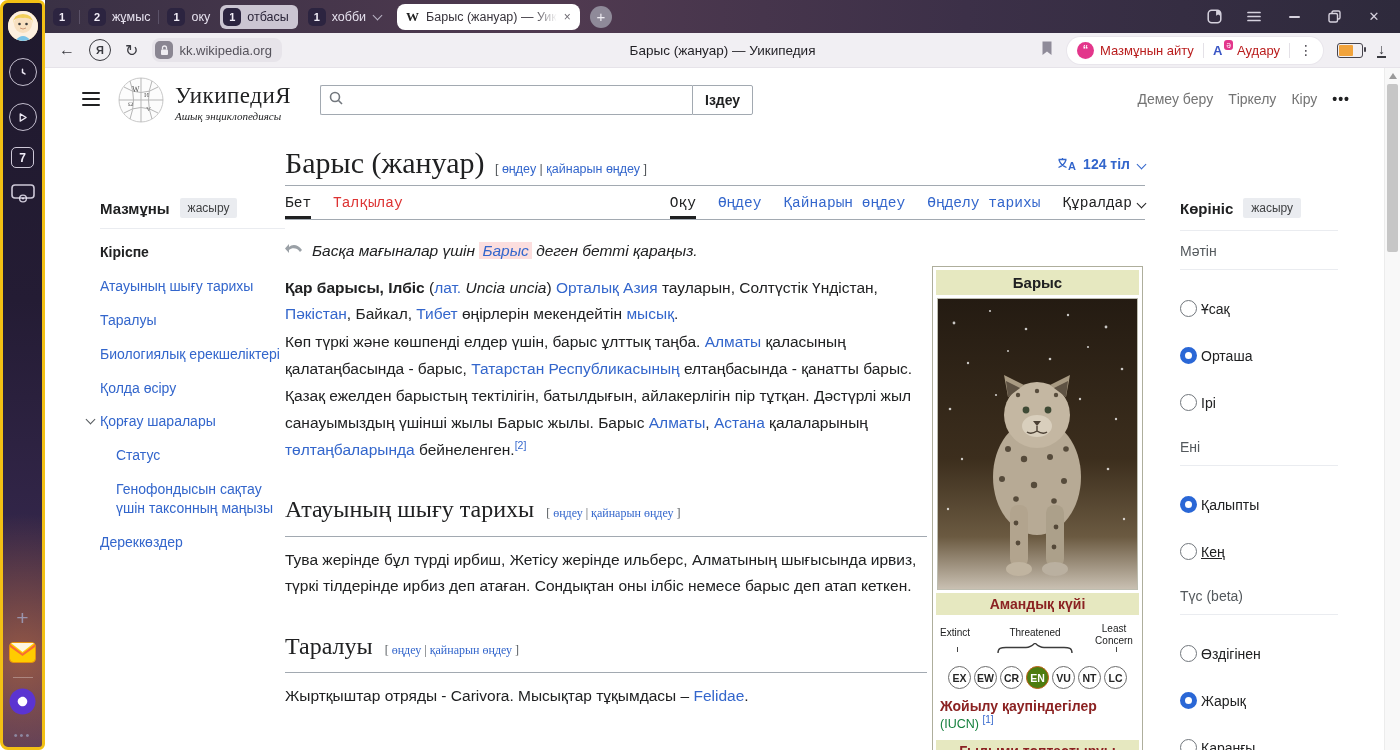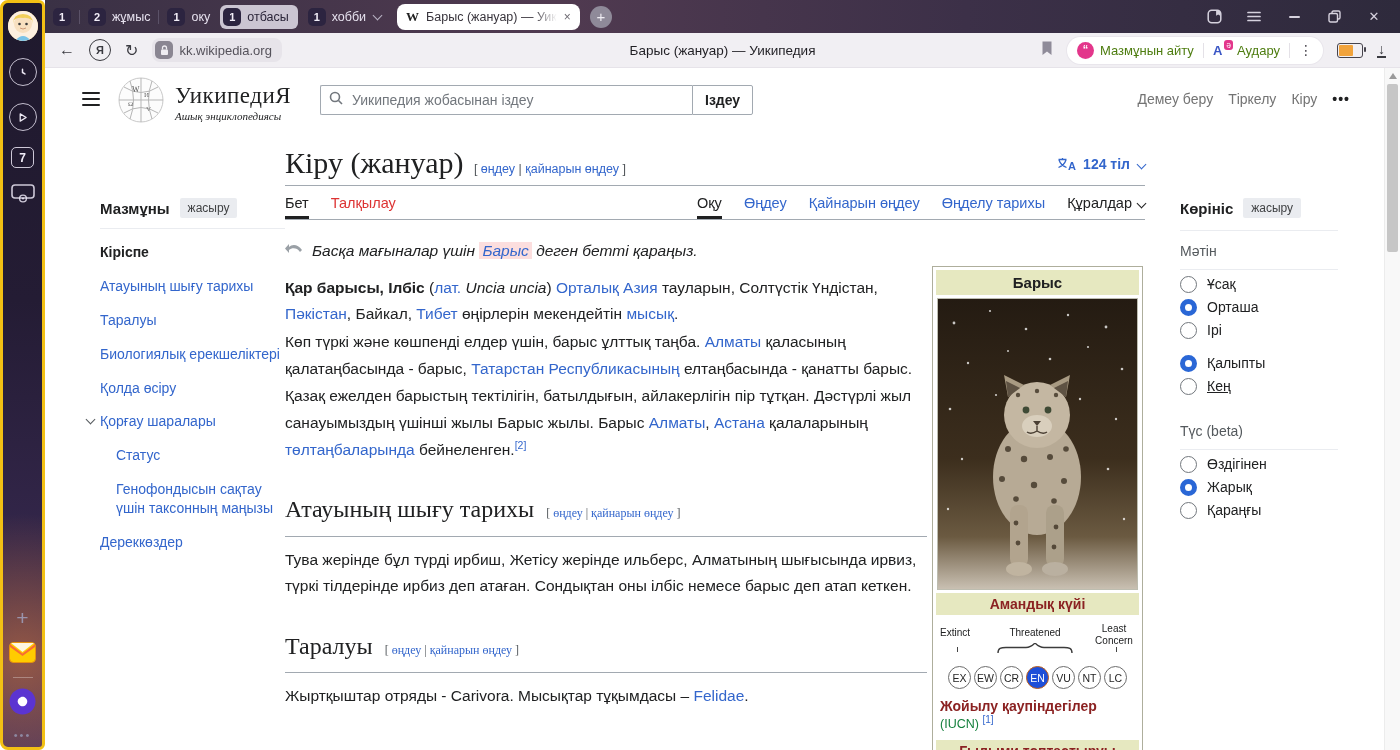--- a/index.html
+++ b/index.html
@@ -60,21 +60,21 @@
   .ycirc{width:20px;height:20px;border:1.6px solid #3a3a40;border-radius:50%;color:#3a3a40;
          font-size:11px;font-weight:700;display:flex;align-items:center;justify-content:center;}
   .urlpill{background:#e7e4ea;border-radius:8px;height:24px;display:flex;align-items:center;padding-right:10px;}
   .lockbox{width:18px;height:18px;background:#8a8692;border-radius:5px;margin:3px 6px 3px 3px;
            display:flex;align-items:center;justify-content:center;}
   .urltxt{font-size:13px;color:#55525b;}
   .abar-title{position:absolute;left:50%;transform:translateX(-50%);font-size:13.5px;color:#201f24;}
   .aright{margin-left:auto;display:flex;align-items:center;gap:14px;}
   .toolpill{background:#fff;border-radius:14px;height:27px;display:flex;align-items:center;padding:0 10px;gap:9px;
             box-shadow:0 0 0 1px #e9e6ec;}
-  .toolpill .lbl{font-size:13px;color:#4d7c0f;}
+  .toolpill .lbl{font-size:13px;color:#b91c1c;}
   .tdiv{width:1px;height:15px;background:#e4e1e7;}
   .spk{width:17px;height:17px;border-radius:50%;background:#e3368b;color:#fff;font-size:11px;font-weight:700;
        display:flex;align-items:flex-end;justify-content:center;line-height:1.6;}
   .tr-a{color:#3a56c5;font-weight:700;font-size:13px;position:relative;}
   .tr-b{background:#e3368b;color:#fff;font-size:8.5px;border-radius:3px;padding:0 2px;position:relative;top:-5px;left:-1px;}
   .kebab{color:#4d4a52;font-size:14px;}
   .batt{width:24px;height:13px;border:1.6px solid #46434c;border-radius:3px;position:relative;}
   .batt::after{content:"";position:absolute;right:-4px;top:3px;width:2px;height:5px;background:#46434c;border-radius:1px;}
   .batt .fill{position:absolute;left:1px;top:1px;bottom:1px;width:58%;background:#f1a33c;border-radius:1px;}
   .dl{color:#3a3a40;font-size:14px;border-bottom:2px solid #3a3a40;line-height:1.05;padding:0 1px;}
@@ -110,21 +110,21 @@
       border-right:1.6px solid currentColor;border-bottom:1.6px solid currentColor;transform:rotate(45deg);}
 
   
   .mainc{position:absolute;left:240px;top:78px;width:860px;}
   .title-row{position:relative;border-bottom:1px solid #a2a9b1;padding-bottom:5px;}
   .ptitle{font-family:"Liberation Serif","DejaVu Serif",serif;font-size:30px;color:#202122;display:inline;}
   .editsec{font-size:12.5px;margin-left:6px;color:#54595d;}
   .editsec .el{color:#3366cc;}
   .langsel{position:absolute;right:0;top:10px;color:#36c;font-size:14px;font-weight:700;display:flex;align-items:center;gap:6px;}
   .langsel .chev{color:#36c;margin-left:2px;}
-  .ptabs{display:flex;align-items:flex-end;border-bottom:1px solid #a2a9b1;height:33px;font-size:14.5px;}
+  .ptabs{display:flex;align-items:flex-end;border-bottom:1px solid #a2a9b1;height:33px;font-size:14.5px;font-family:Liberation Mono, monospace;}
   .ptab{margin-right:22px;padding-bottom:8px;color:#36c;}
   .ptab.on{color:#202122;border-bottom:3px solid #202122;padding-bottom:5px;}
   .ptab.red{color:#dd3333;}
   .ptab.plain{color:#202122;display:flex;align-items:center;gap:6px;}
   .ptabs .lspace{flex:1;}
   .article{width:642px;padding-top:14px;font-size:15.5px;line-height:1.72;}
   .hatnote{font-style:italic;color:#202122;display:flex;gap:8px;align-items:flex-start;margin:4px 0 10px 0;}
   .article p{margin:1px 0;}
   h2.sect{font-family:"Liberation Serif","DejaVu Serif",serif;font-weight:400;font-size:24px;color:#202122;
           border-bottom:1px solid #a2a9b1;margin:26px 0 10px 0;padding-bottom:5px;}
@@ -139,33 +139,33 @@
   .infobox{position:absolute;left:887px;top:198px;width:211px;box-sizing:border-box;border:1px solid #aeae9c;
            background:#fff;padding:3px;font-size:13px;}
   .ib-head{background:#e6e8c0;text-align:center;font-weight:700;font-size:15px;color:#202122;padding:4px 0;}
   .ib-red{background:#e6e8c0;text-align:center;font-weight:700;font-size:14px;color:#8b2222;padding:3px 0;margin-top:3px;}
   .ib-img{margin:3px 1px;border:1px solid #bdbdb0;}
   .cs-scale{position:relative;height:72px;margin-top:6px;}
   .cs-lab{position:absolute;font-size:10px;color:#202122;}
   .cs-tick{position:absolute;width:1px;height:5px;background:#444;}
   .cs-circles{position:absolute;left:0;right:0;bottom:4px;display:flex;justify-content:center;gap:3px;}
   .cs-c{width:23px;height:23px;border:1px solid #6d6d6d;border-radius:50%;display:flex;align-items:center;
-        justify-content:center;font-size:10.5px;font-weight:400;color:#252525;background:#fff;box-sizing:border-box;}
-  .cs-c.on{background:#1d4ed8;border-color:#c05f18;color:#fff;}
+        justify-content:center;font-size:10.5px;font-weight:700;color:#252525;background:#fff;box-sizing:border-box;}
+  .cs-c.on{background:#4d7c0f;border-color:#c05f18;color:#fff;}
   .ib-caption{padding:5px 4px 6px 4px;}
   .ib-caption .m{color:#8b2222;font-weight:700;font-size:14px;}
   .ib-caption .iu{color:#15803d;font-size:12.5px;}
   .ib-caption sup{color:#3366cc;font-size:10px;}
 
   
   .appear{position:absolute;left:1135px;top:130px;width:158px;font-size:14px;color:#202122;}
   .ap-head{display:flex;align-items:center;gap:10px;padding-bottom:12px;border-bottom:1px solid #eaecf0;}
   .ap-title{font-weight:700;font-size:15px;}
   .ap-group{color:#54595d;padding:12px 0 10px 0;border-bottom:1px solid #eaecf0;}
-  .ap-opt{display:flex;align-items:flex-start;gap:10px;margin-top:6px;}
+  .ap-opt{display:flex;align-items:center;gap:4px;margin-top:30px;}
   .radio{width:17px;height:17px;border-radius:50%;border:1.5px solid #72777d;background:#fff;box-sizing:border-box;}
   .radio.sel{border:5px solid #2a67d6;}
 
   
   .scroll{position:absolute;right:0;top:0;width:15px;height:683px;background:#f8f8f8;border-left:1px solid #ececec;}
   .scroll .up{position:absolute;top:5px;left:4px;width:0;height:0;border-left:4px solid transparent;
               border-right:4px solid transparent;border-bottom:6px solid #9a9a9a;}
   .scroll .thumb{position:absolute;top:16px;left:2px;width:11px;height:168px;background:#c6c6c6;border-radius:2px;}
 </style>
 </head>
@@ -347,21 +347,20 @@
       </div>
 
       <div class="searchwrap">
         <div class="sbox">
           <span>
             <svg width="14" height="14" viewBox="0 0 14 14">
                 <circle cx="6" cy="6" r="4.5" fill="none" stroke="#72777d" stroke-width="1.6"></circle>
                 <path d="M9.5 9.5 L13 13" stroke="#72777d" stroke-width="1.6"></path>
               </svg>
           </span>
-          <input placeholder="Уикипедия жобасынан іздеу" style="">
         </div>
         <button class="sbtn">Іздеу</button>
       </div>
 
       <div class="toplinks">
         <span class="tl">Демеу беру</span>
         <span class="tl">Тіркелу</span>
         <span class="tl">Кіру</span>
         <span class="more">•••</span>
       </div>
@@ -377,21 +376,21 @@
         <div class="toc-item">Биологиялық ерекшеліктері</div>
         <div class="toc-item">Қолда өсіру</div>
         <div class="toc-item"><span class="tchv"></span><span>Қорғау шаралары</span></div>
         <div class="toc-item sub">Статус</div>
         <div class="toc-item sub">Генофондысын сақтау үшін таксонның маңызы</div>
         <div class="toc-item">Дереккөздер</div>
       </nav>
 
       <div class="mainc">
         <div class="title-row">
-          <h1 class="ptitle" style="margin:0;font-weight:400;">Кіру (жануар)</h1>
+          <h1 class="ptitle" style="margin:0;font-weight:400;">Барыс (жануар)</h1>
           <span class="editsec">[ <span class="el">өңдеу</span> | <span class="el">қайнарын өңдеу</span> ]</span>
           <span class="langsel">
             <svg width="20" height="15" viewBox="0 0 20 15">
               <path d="M1.5 2.5 H9.5 M5.5 1 V3 M2 3 C3.5 7.5 7 9.5 9.5 10.5 M9 3 C7.5 7.5 4 9.5 1.5 10.5" stroke="#36c" stroke-width="1.3" fill="none"></path>
               <text x="11" y="13" font-size="11" font-weight="bold" fill="#36c">A</text>
             </svg>
             <span>124 тіл</span>
             <span class="chev"></span>
           </span>
         </div>
@@ -545,20 +544,21 @@
             <span>Ұсақ</span>
           </div>
         <div class="ap-opt">
             <span class="radio sel"></span>
             <span>Орташа</span>
           </div>
         <div class="ap-opt" style="margin-bottom:16px;">
             <span class="radio"></span>
             <span>Ірі</span>
           </div>
+        <div class="ap-group">Ені</div>
         <div class="ap-opt">
             <span class="radio sel"></span>
             <span>Қалыпты</span>
           </div>
         <div class="ap-opt" style="margin-bottom:16px;text-decoration:underline;">
             <span class="radio"></span>
             <span>Кең</span>
           </div>
         <div class="ap-group">Түс (beta)</div>
         <div class="ap-opt">

